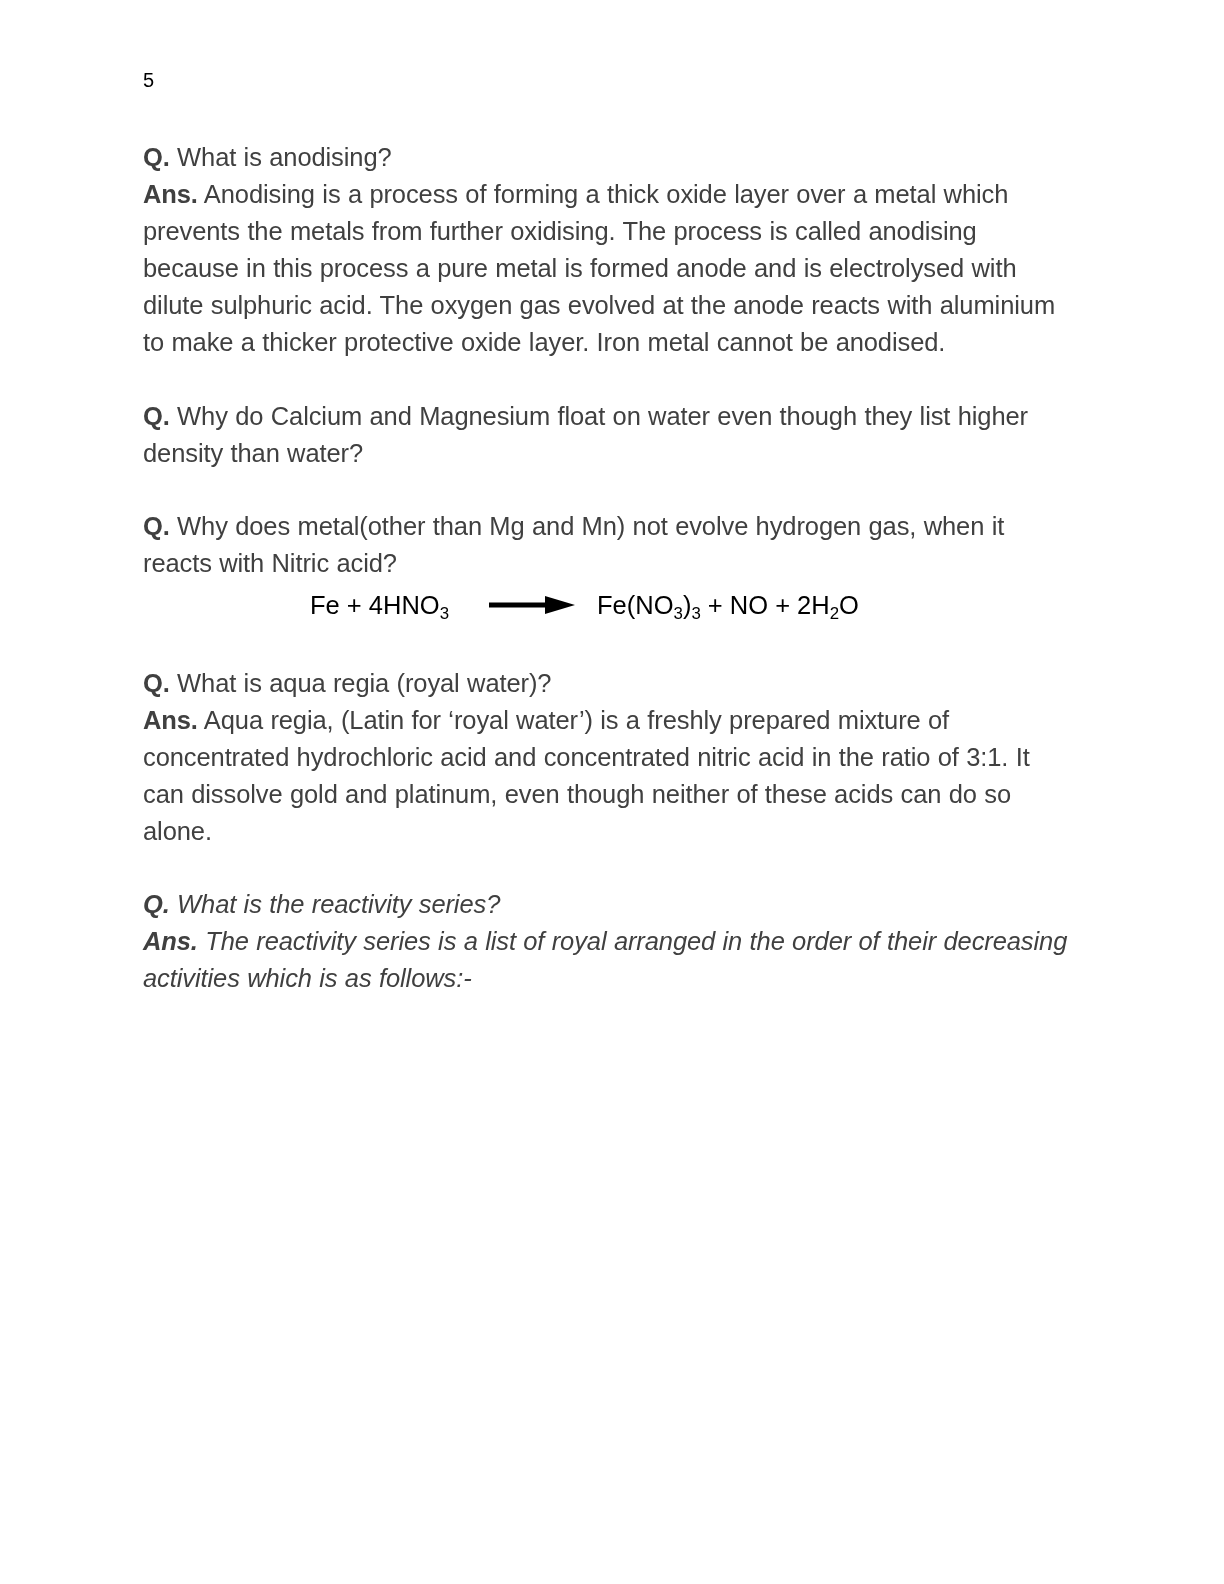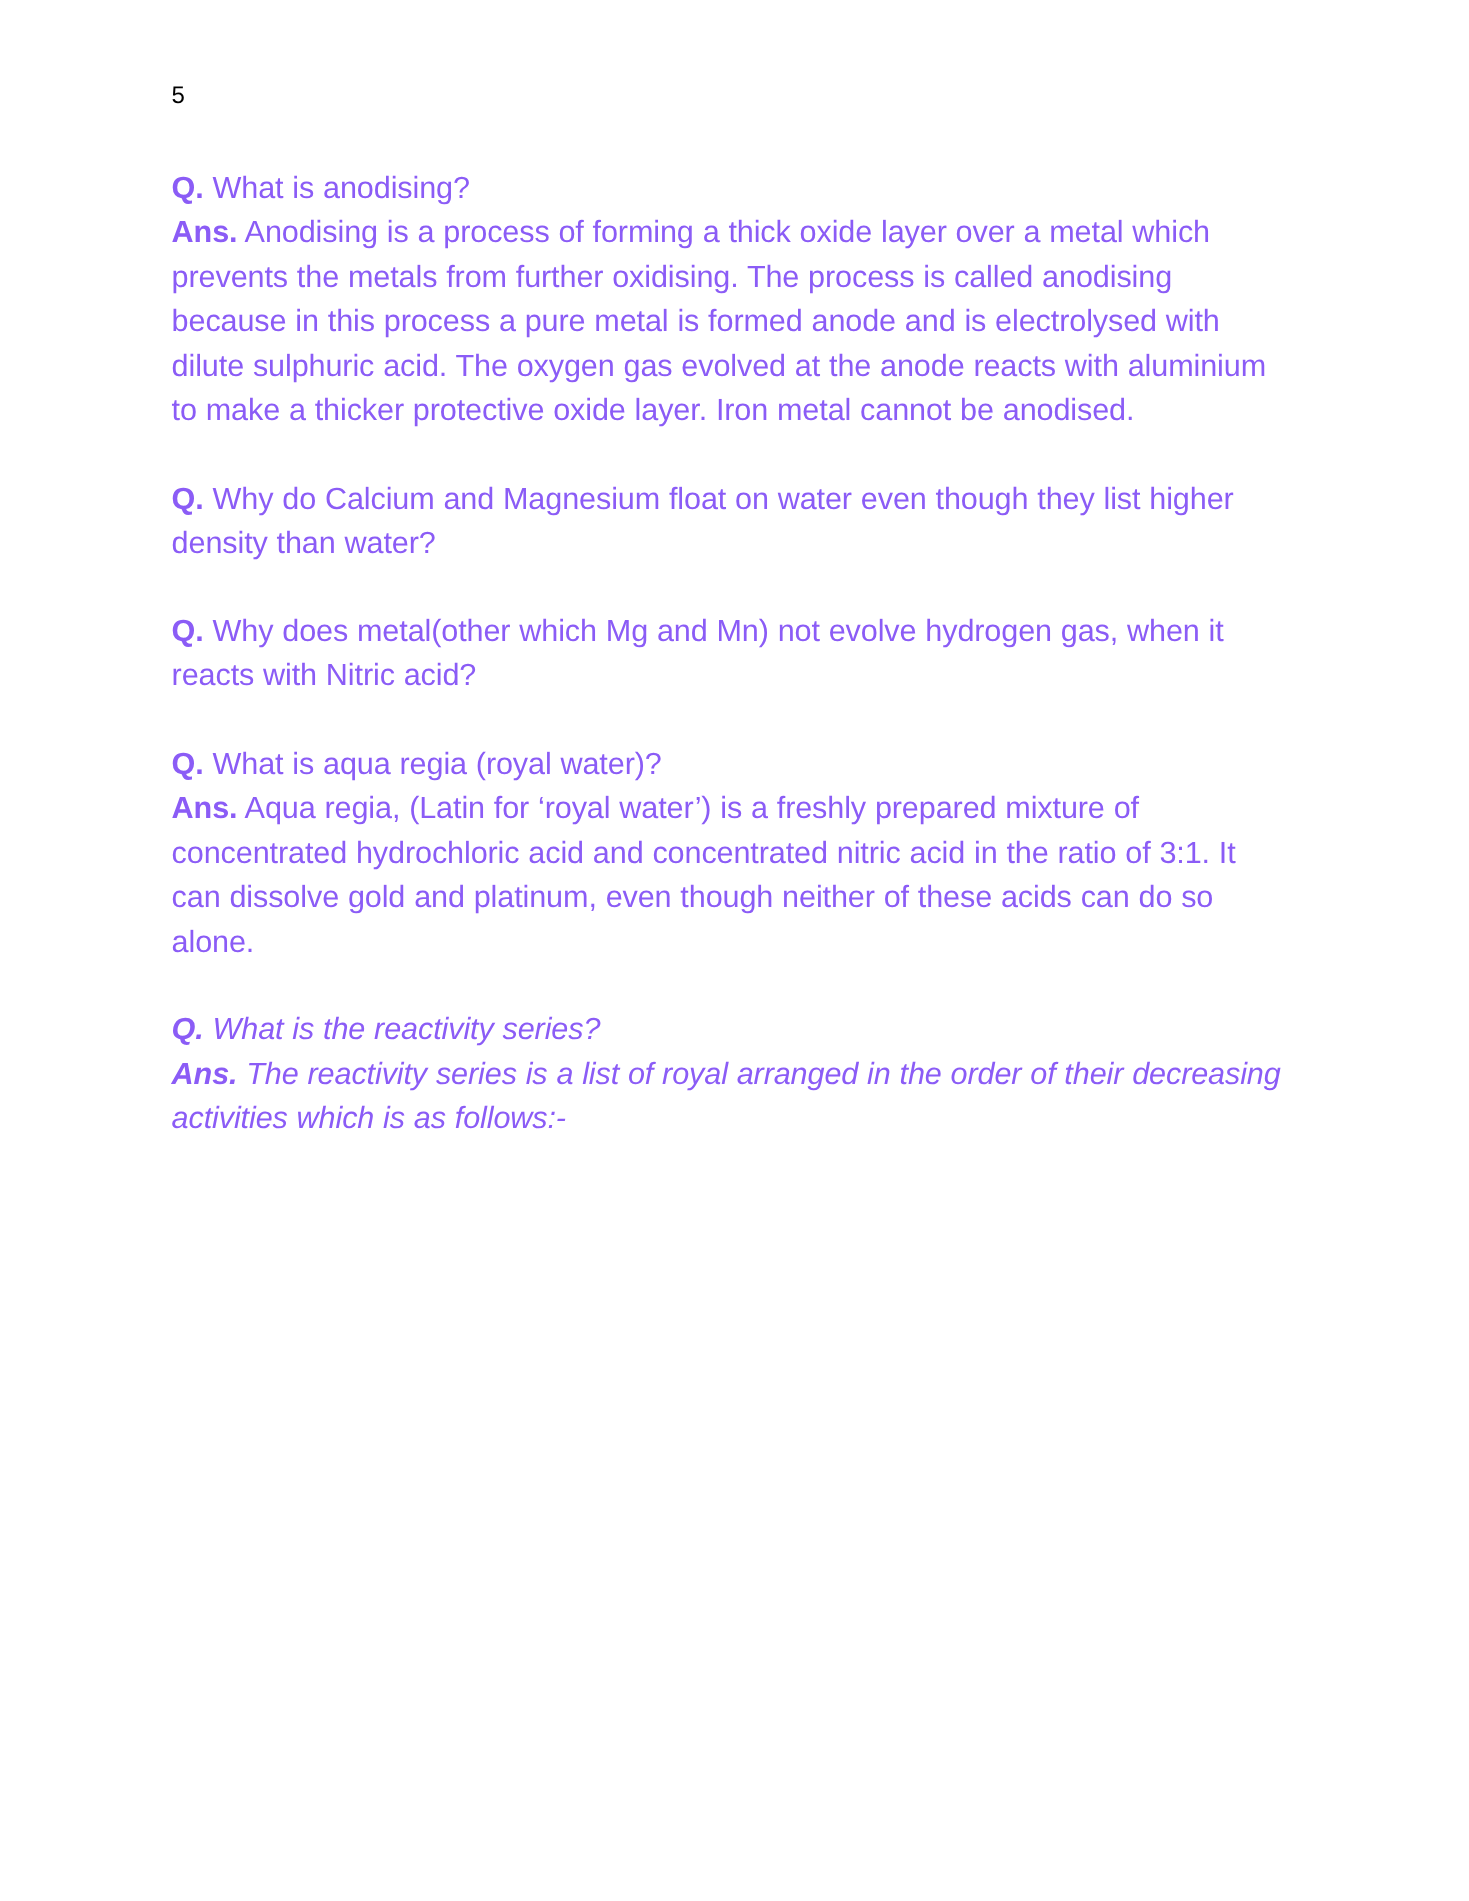--- a/index.html
+++ b/index.html
@@ -50,21 +50,21 @@
     margin-bottom: 0;
     font-style: italic;
   }
 
   .para {
     margin: 0;
     font-size: 25.5px;
     line-height: 37px;
     letter-spacing: -0.1px;
     word-spacing: 0.4px;
-    color: #8b5cf6;
+    color: #404040;
     text-align: left;
   }
 
   .lbl {
     font-weight: bold;
   }
 
   sub {
     font-size: 0.66em;
     vertical-align: -0.28em;
@@ -110,21 +110,31 @@
     <div class="qa-block">
       <p class="para"><span class="lbl">Q.</span><span> What is anodising?</span></p>
       <p class="para"><span class="lbl">Ans.</span><span>  Anodising is a process of forming a thick oxide layer over a metal which prevents the metals from further oxidising. The process is called anodising because in this process a pure metal is formed anode and is electrolysed with dilute sulphuric acid. The oxygen gas evolved at the anode reacts with aluminium to make a thicker protective oxide layer. Iron metal cannot be anodised.</span></p>
     </div>
 
     <div class="qa-block">
       <p class="para"><span class="lbl">Q.</span><span> Why do Calcium and Magnesium float on water even though they list higher density than water?</span></p>
     </div>
 
     <div class="qa-block">
-      <p class="para"><span class="lbl">Q.</span><span> Why does metal(other which Mg and Mn) not evolve hydrogen gas, when it reacts with Nitric acid?</span></p>
+      <p class="para"><span class="lbl">Q.</span><span> Why does metal(other than Mg and Mn) not evolve hydrogen gas, when it reacts with Nitric acid?</span></p>
+      <div class="equation-line">
+        <span class="eq-left">Fe + 4HNO<sub>3</sub></span>
+        <span class="eq-arrow">
+          <svg width="86" height="20" viewBox="0 0 86 20" aria-hidden="true">
+            <line x1="0" y1="10" x2="62" y2="10" stroke="#000000" stroke-width="5"></line>
+            <polygon points="56,1 86,10 56,19" fill="#000000"></polygon>
+          </svg>
+        </span>
+        <span class="eq-right">Fe(NO<sub>3</sub>)<sub>3</sub> + NO + 2H<sub>2</sub>O</span>
+      </div>
     </div>
 
     <div class="qa-block">
       <p class="para"><span class="lbl">Q.</span><span> What is aqua regia (royal water)?</span></p>
       <p class="para"><span class="lbl">Ans.</span><span> Aqua regia, (Latin for ‘royal water’) is a freshly prepared mixture of concentrated hydrochloric acid and concentrated nitric acid in the ratio of 3:1. It can dissolve gold and platinum, even though neither of these acids can do so alone.</span></p>
     </div>
 
     <div class="qa-block">
       <p class="para"><span class="lbl">Q.</span><span> What is the reactivity series?</span></p>
       <p class="para"><span class="lbl">Ans.</span><span> The reactivity series is a list of royal arranged in the order of their decreasing activities which is as follows:-</span></p>

